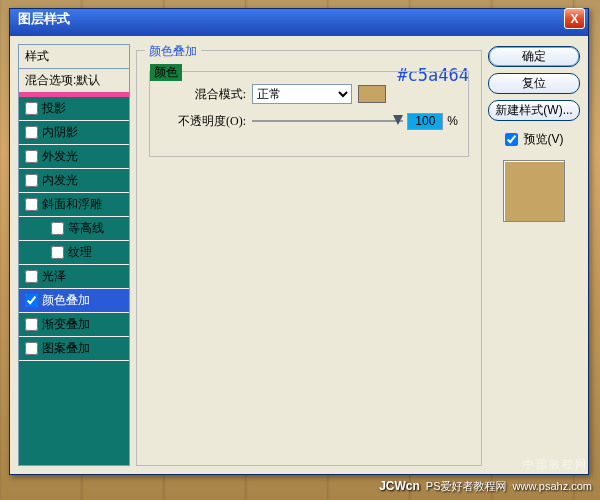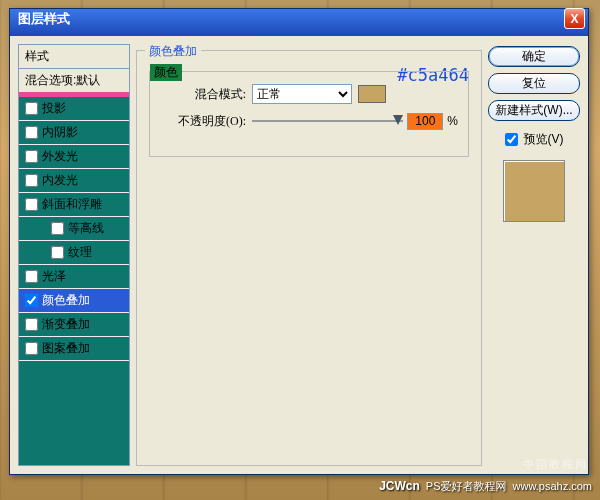--- a/index.html
+++ b/index.html
@@ -23,21 +23,21 @@
 .inner-fieldset { border: 1px solid #bbb; padding: 12px 10px 18px 10px; margin-top: 10px; position: relative; }
 .inner-fieldset-label { position: absolute; top: -8px; left: 0; background: #15803d; padding: 0 4px; }
 .row { display: flex; align-items: center; gap: 6px; margin-bottom: 8px; }
 .row .label { width: 86px; text-align: right; font-family: Liberation Serif, serif; }
 select { width: 100px; height: 20px; border: 1px solid #7f9db9; background: #fff; font-size: 12px; }
 .swatch { width: 28px; height: 18px; border: 1px solid #666; background: #c5a464; cursor: pointer; }
 .slider-wrap { display: flex; align-items: center; gap: 4px; flex: 1; }
 .slider { flex: 1; height: 18px; position: relative; }
 .slider-track { position: absolute; top: 8px; left: 0; right: 0; height: 2px; background: #999; }
 .slider-thumb { position: absolute; top: 3px; width: 0; height: 0; border-left: 5px solid transparent; border-right: 5px solid transparent; border-top: 10px solid #456; }
-.num-input { width: 36px; height: 17px; border: 1px solid #7f9db9; text-align: center; background: #f97316; }
+.num-input { width: 36px; height: 17px; border: 1px solid #7f9db9; text-align: center; background: #0ea5e9; }
 .annotation { position: absolute; color: #1d4ed8; font-size: 17px; font-family: monospace; }
 .right-col { width: 92px; display: flex; flex-direction: column; gap: 6px; padding-top: 2px; }
 .btn { height: 21px; border: 1px solid #003c74; background: linear-gradient(to bottom, #fff, #eef3fa 45%, #e0eaf7); border-radius: 10px; cursor: pointer; font-size: 12px; }
 .btn.default { box-shadow: inset 0 0 0 1px #6aa7e8; }
 .preview-row { display: flex; align-items: center; gap: 6px; justify-content: center; margin-top: 4px; }
 .preview-box { width: 62px; height: 62px; border: 1px solid #888; background: #c5a464; margin: 6px auto 0; box-shadow: inset 1px 1px 0 #fff; }
 .watermark { position: absolute; right: 8px; bottom: 6px; color: #fff; font-size: 18px; font-weight: bold; text-shadow: 1px 1px 2px #000; display: flex; align-items: baseline; gap: 6px; }
 .watermark .sub { font-size: 11px; font-weight: normal; }
 .watermark2 { position: absolute; right: 12px; bottom: 28px; color: rgba(255,255,255,0.55); font-size: 11px; letter-spacing: 2px; }
 </style>

